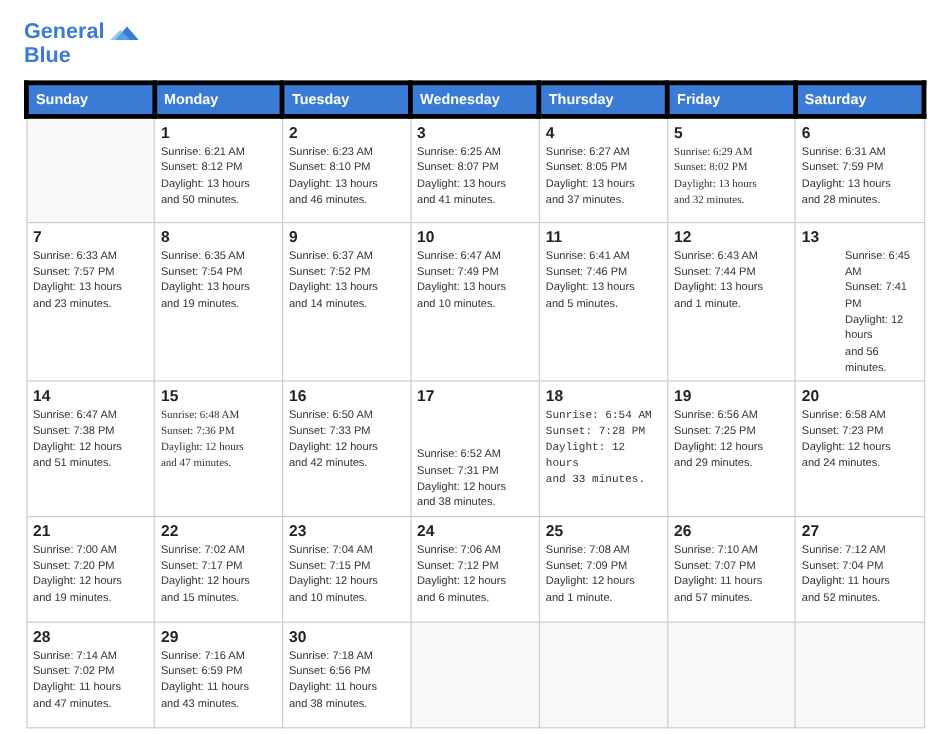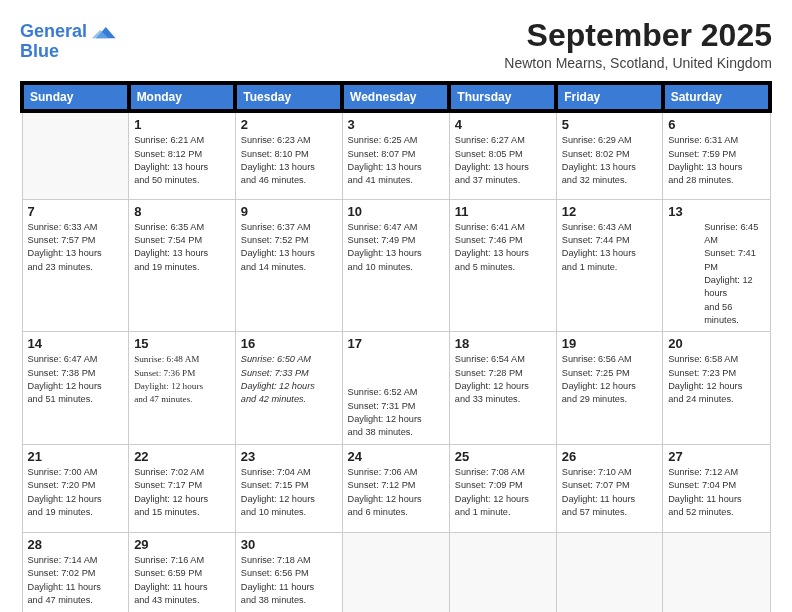--- a/index.html
+++ b/index.html
@@ -9,20 +9,21 @@
       font-family: Arial, sans-serif;
       background: #fff;
       overflow: hidden;
     }
     .page {
       width: 792px;
       height: 612px;
       padding: 18px 20px 10px 20px;
       display: flex;
       flex-direction: column;
+      justify-content: center;
     }
     .header-row {
       display: flex;
       align-items: flex-start;
       justify-content: space-between;
       margin-bottom: 4px;
     }
     .logo {
       display: flex;
       align-items: center;
@@ -109,24 +110,20 @@
             <span>General</span>
           </span>
           <svg class="logo-icon" viewBox="0 0 40 30" xmlns="http://www.w3.org/2000/svg">
             <polygon points="10,24 24,8 38,24" fill="#3a7bd5"></polygon>
             <polygon points="4,24 16,12 28,24" fill="#6aade4" opacity="0.7"></polygon>
           </svg>
         </div>
         <span class="logo-text" style="color:#3a7bd5;margin-top:-4px;font-size:18px;font-weight:bold;">Blue</span>
       </div>
     </div>
-    <div class="title-block">
-      <div class="month-title">September 2025</div>
-      <div class="subtitle">Newton Mearns, Scotland, United Kingdom</div>
-    </div>
   </div>
 
   <table class="calendar">
     <thead>
       <tr>
       <th>Sunday</th>
           <th>Monday</th>
           <th>Tuesday</th>
           <th>Wednesday</th>
           <th>Thursday</th>
@@ -160,21 +157,21 @@
           </td>
           <td>
             <span class="day-num">4</span>
             <div class="day-info" style="white-space: pre-line;">Sunrise: 6:27 AM
 Sunset: 8:05 PM
 Daylight: 13 hours
 and 37 minutes.</div>
           </td>
           <td>
             <span class="day-num">5</span>
-            <div class="day-info" style="white-space: pre-line;">Sunrise: 6:29 AM
+            <div class="day-info" style="white-space: pre-line; font-family: Liberation Serif, serif;">Sunrise: 6:29 AM
 Sunset: 8:02 PM
 Daylight: 13 hours
 and 32 minutes.</div>
           </td>
           <td>
             <span class="day-num">6</span>
             <div class="day-info" style="white-space: pre-line;">Sunrise: 6:31 AM
 Sunset: 7:59 PM
 Daylight: 13 hours
 and 28 minutes.</div>
@@ -241,35 +238,35 @@
           </td>
           <td>
             <span class="day-num">15</span>
             <div class="day-info" style="white-space: pre-line; font-family: Liberation Serif, serif;">Sunrise: 6:48 AM
 Sunset: 7:36 PM
 Daylight: 12 hours
 and 47 minutes.</div>
           </td>
           <td>
             <span class="day-num">16</span>
-            <div class="day-info" style="white-space: pre-line; font-style: italic;">Sunrise: 6:50 AM
+            <div class="day-info" style="white-space: pre-line;">Sunrise: 6:50 AM
 Sunset: 7:33 PM
 Daylight: 12 hours
 and 42 minutes.</div>
           </td>
           <td>
             <span class="day-num">17</span>
             <div class="day-info" style="white-space: pre-line; margin-top: 35px;">Sunrise: 6:52 AM
 Sunset: 7:31 PM
 Daylight: 12 hours
 and 38 minutes.</div>
           </td>
           <td>
             <span class="day-num">18</span>
-            <div class="day-info" style="white-space: pre-line;">Sunrise: 6:54 AM
+            <div class="day-info" style="white-space: pre-line; font-family: Liberation Mono, monospace;">Sunrise: 6:54 AM
 Sunset: 7:28 PM
 Daylight: 12 hours
 and 33 minutes.</div>
           </td>
           <td>
             <span class="day-num">19</span>
             <div class="day-info" style="white-space: pre-line;">Sunrise: 6:56 AM
 Sunset: 7:25 PM
 Daylight: 12 hours
 and 29 minutes.</div>

